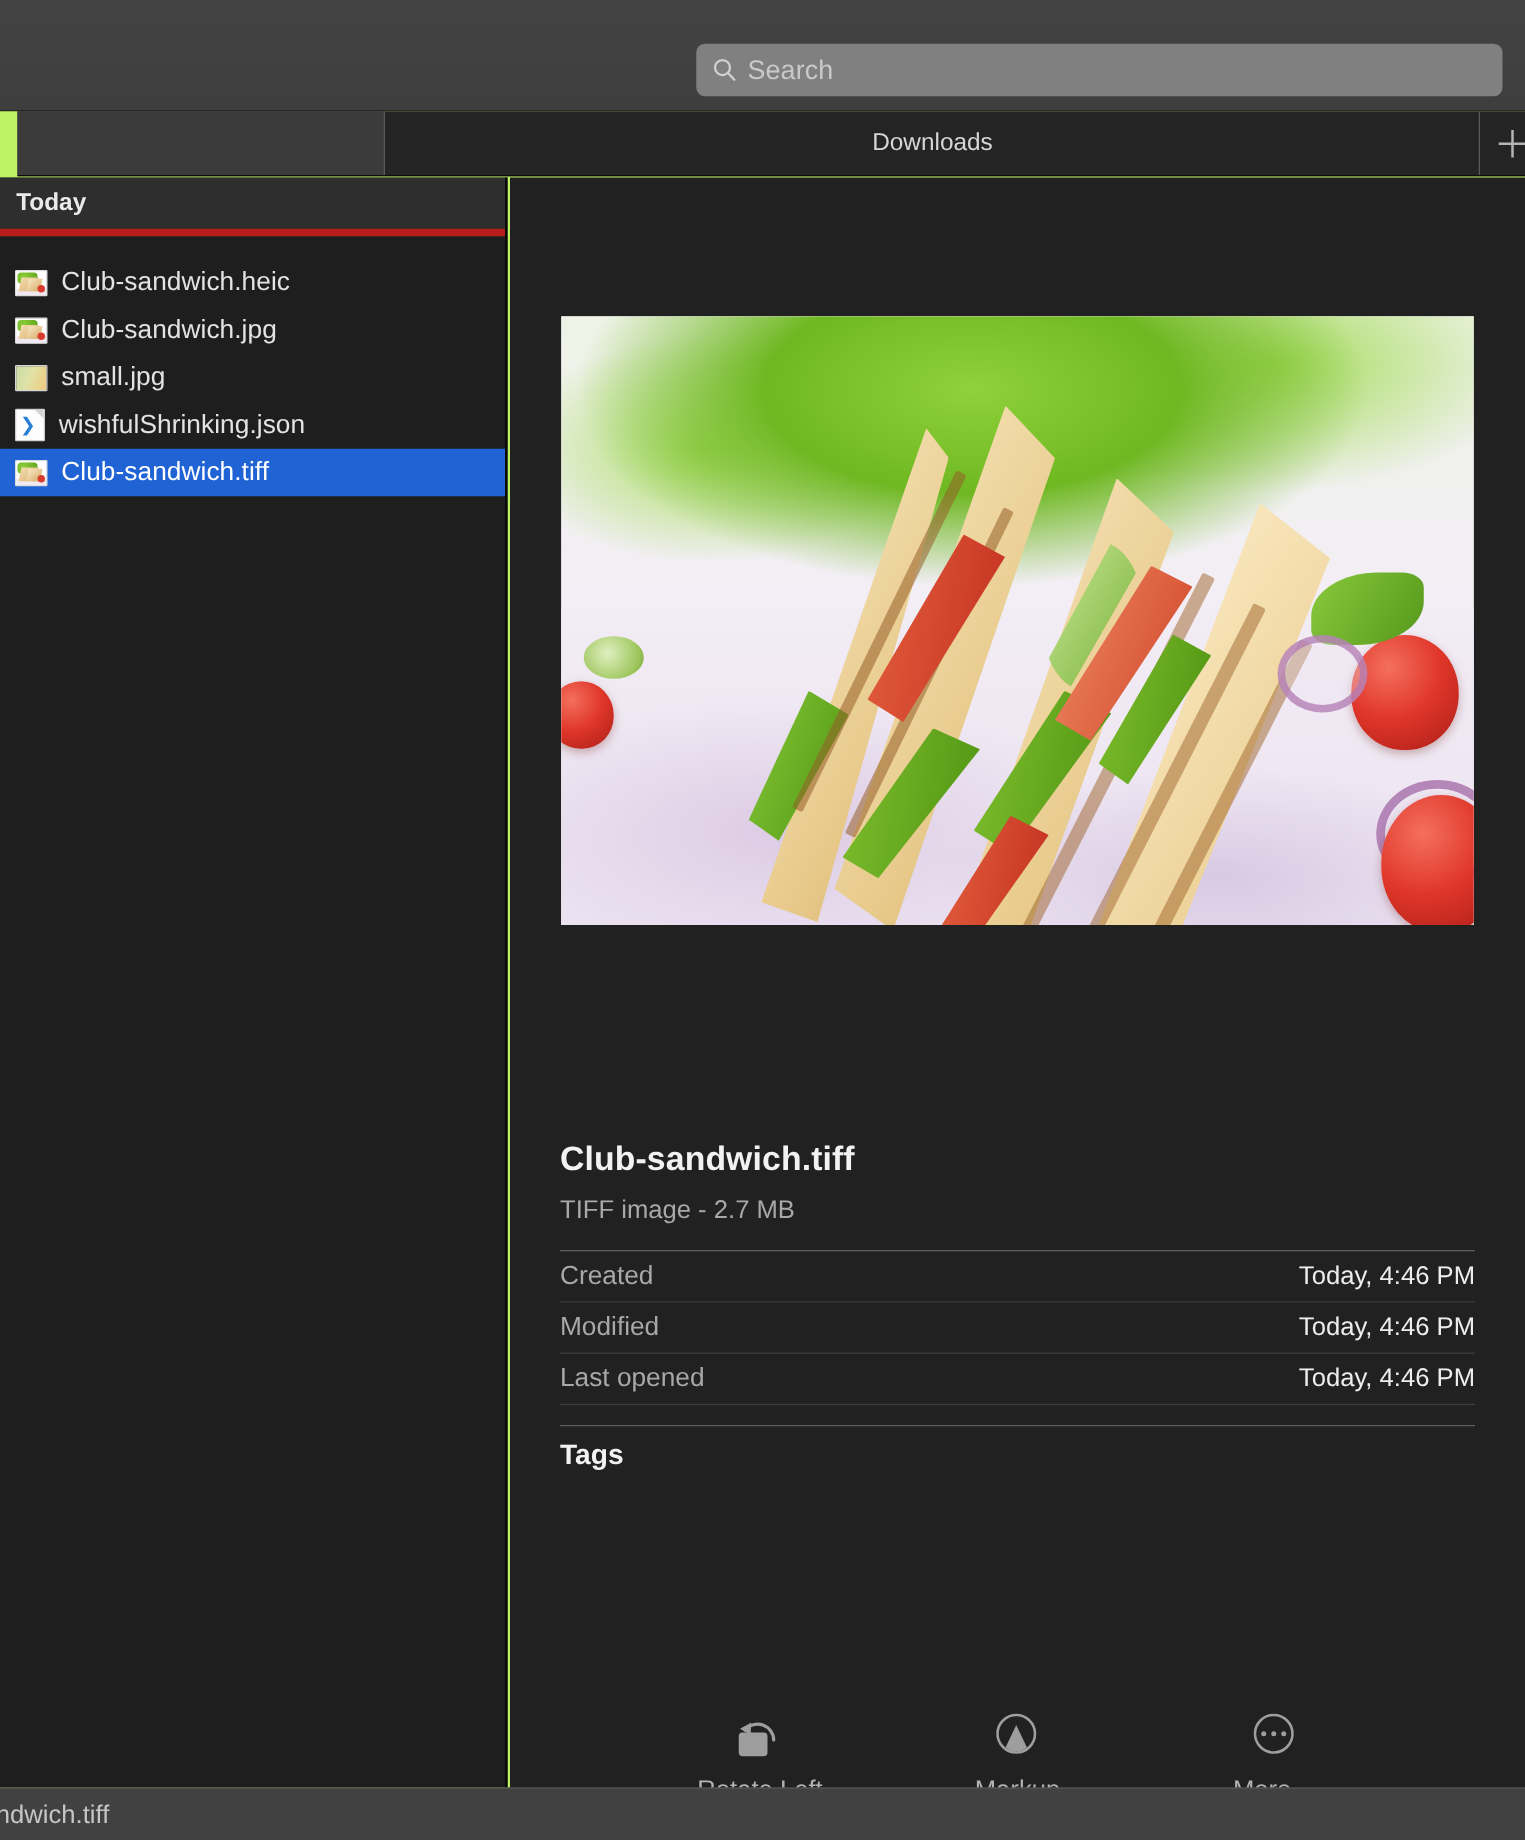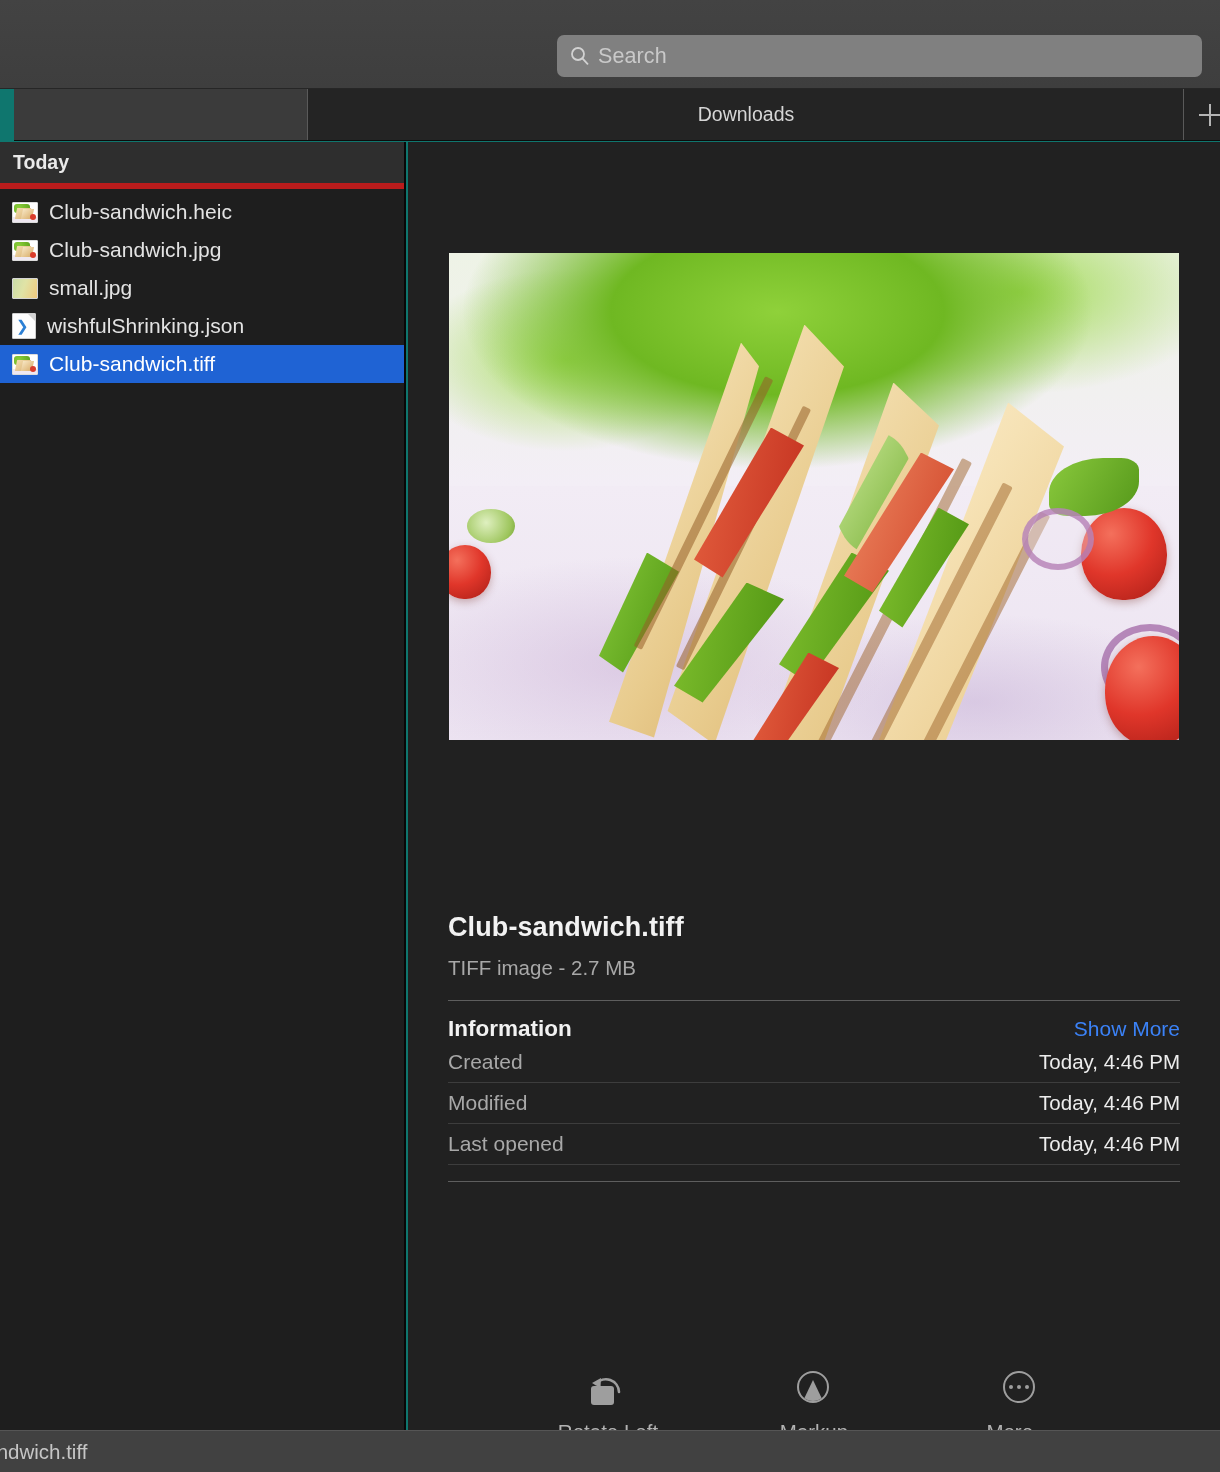--- a/index.html
+++ b/index.html
@@ -12,21 +12,21 @@
     height: 1472px;
     overflow: hidden;
     font-family: "Liberation Sans", sans-serif;
     -webkit-font-smoothing: antialiased;
   }
 
   #app {
     position: relative;
     width: 1220px;
     height: 1472px;
-    background: #0f766e;
+    background: #bef264;
   }
 
   
   .titlebar {
     position: absolute;
     left: 0; top: 0;
     width: 1220px; height: 89px;
     background: linear-gradient(to bottom, #434343, #3e3e3e);
     border-bottom: 1px solid #262626;
     box-sizing: border-box;
@@ -123,21 +123,21 @@
     display: flex;
     align-items: center;
     padding-left: 13px;
     box-sizing: border-box;
   }
   .group-header-label {
     font-size: 19.5px;
     font-weight: bold;
     color: #eaeaea;
   }
-  .file-list { padding-top: 4px; text-align: right; }
+  .file-list { padding-top: 18px; text-align: right; }
   .file-row {
     height: 38px;
     display: flex;
     align-items: center;
     padding-left: 12px;
     box-sizing: border-box;
   }
   .file-row.selected { background: #1f63d4; }
   .file-icon {
     width: 26px; height: 21px;
@@ -583,39 +583,36 @@
              border-width:6px; border-color: rgba(176,120,178,.75);"></div>
       </div>
     </div>
 
     <div class="info-section">
       <div class="file-title">Club-sandwich.tiff</div>
       <div class="file-subtitle">TIFF image - 2.7 MB</div>
 
       <div class="hr-strong"></div>
 
-      <div class="section-head">
-        <span class="section-title">Information</span>
-        <span class="section-action">Show More</span>
-      </div>
 
       <div class="info-row">
         <span class="info-label">Created</span>
         <span class="info-value">Today, 4:46 PM</span>
       </div>
       <div class="info-row">
         <span class="info-label">Modified</span>
         <span class="info-value">Today, 4:46 PM</span>
       </div>
       <div class="info-row">
         <span class="info-label">Last opened</span>
         <span class="info-value">Today, 4:46 PM</span>
       </div>
 
       <div class="hr-tags"></div>
+      <div class="tags-head">Tags</div>
     </div>
   </div>
 
   <div class="actionbar">
 
     <div class="action-btn">
       <span class="icon-box">
         <span class="ic-rot-body"></span>
         <svg width="40" height="36" viewBox="0 0 40 36" style="position:absolute;left:0;top:0">
           <path d="M8 13 A13 13 0 0 1 31 21" fill="none" stroke="#9e9e9e" stroke-width="2.6" stroke-linecap="round"></path>

